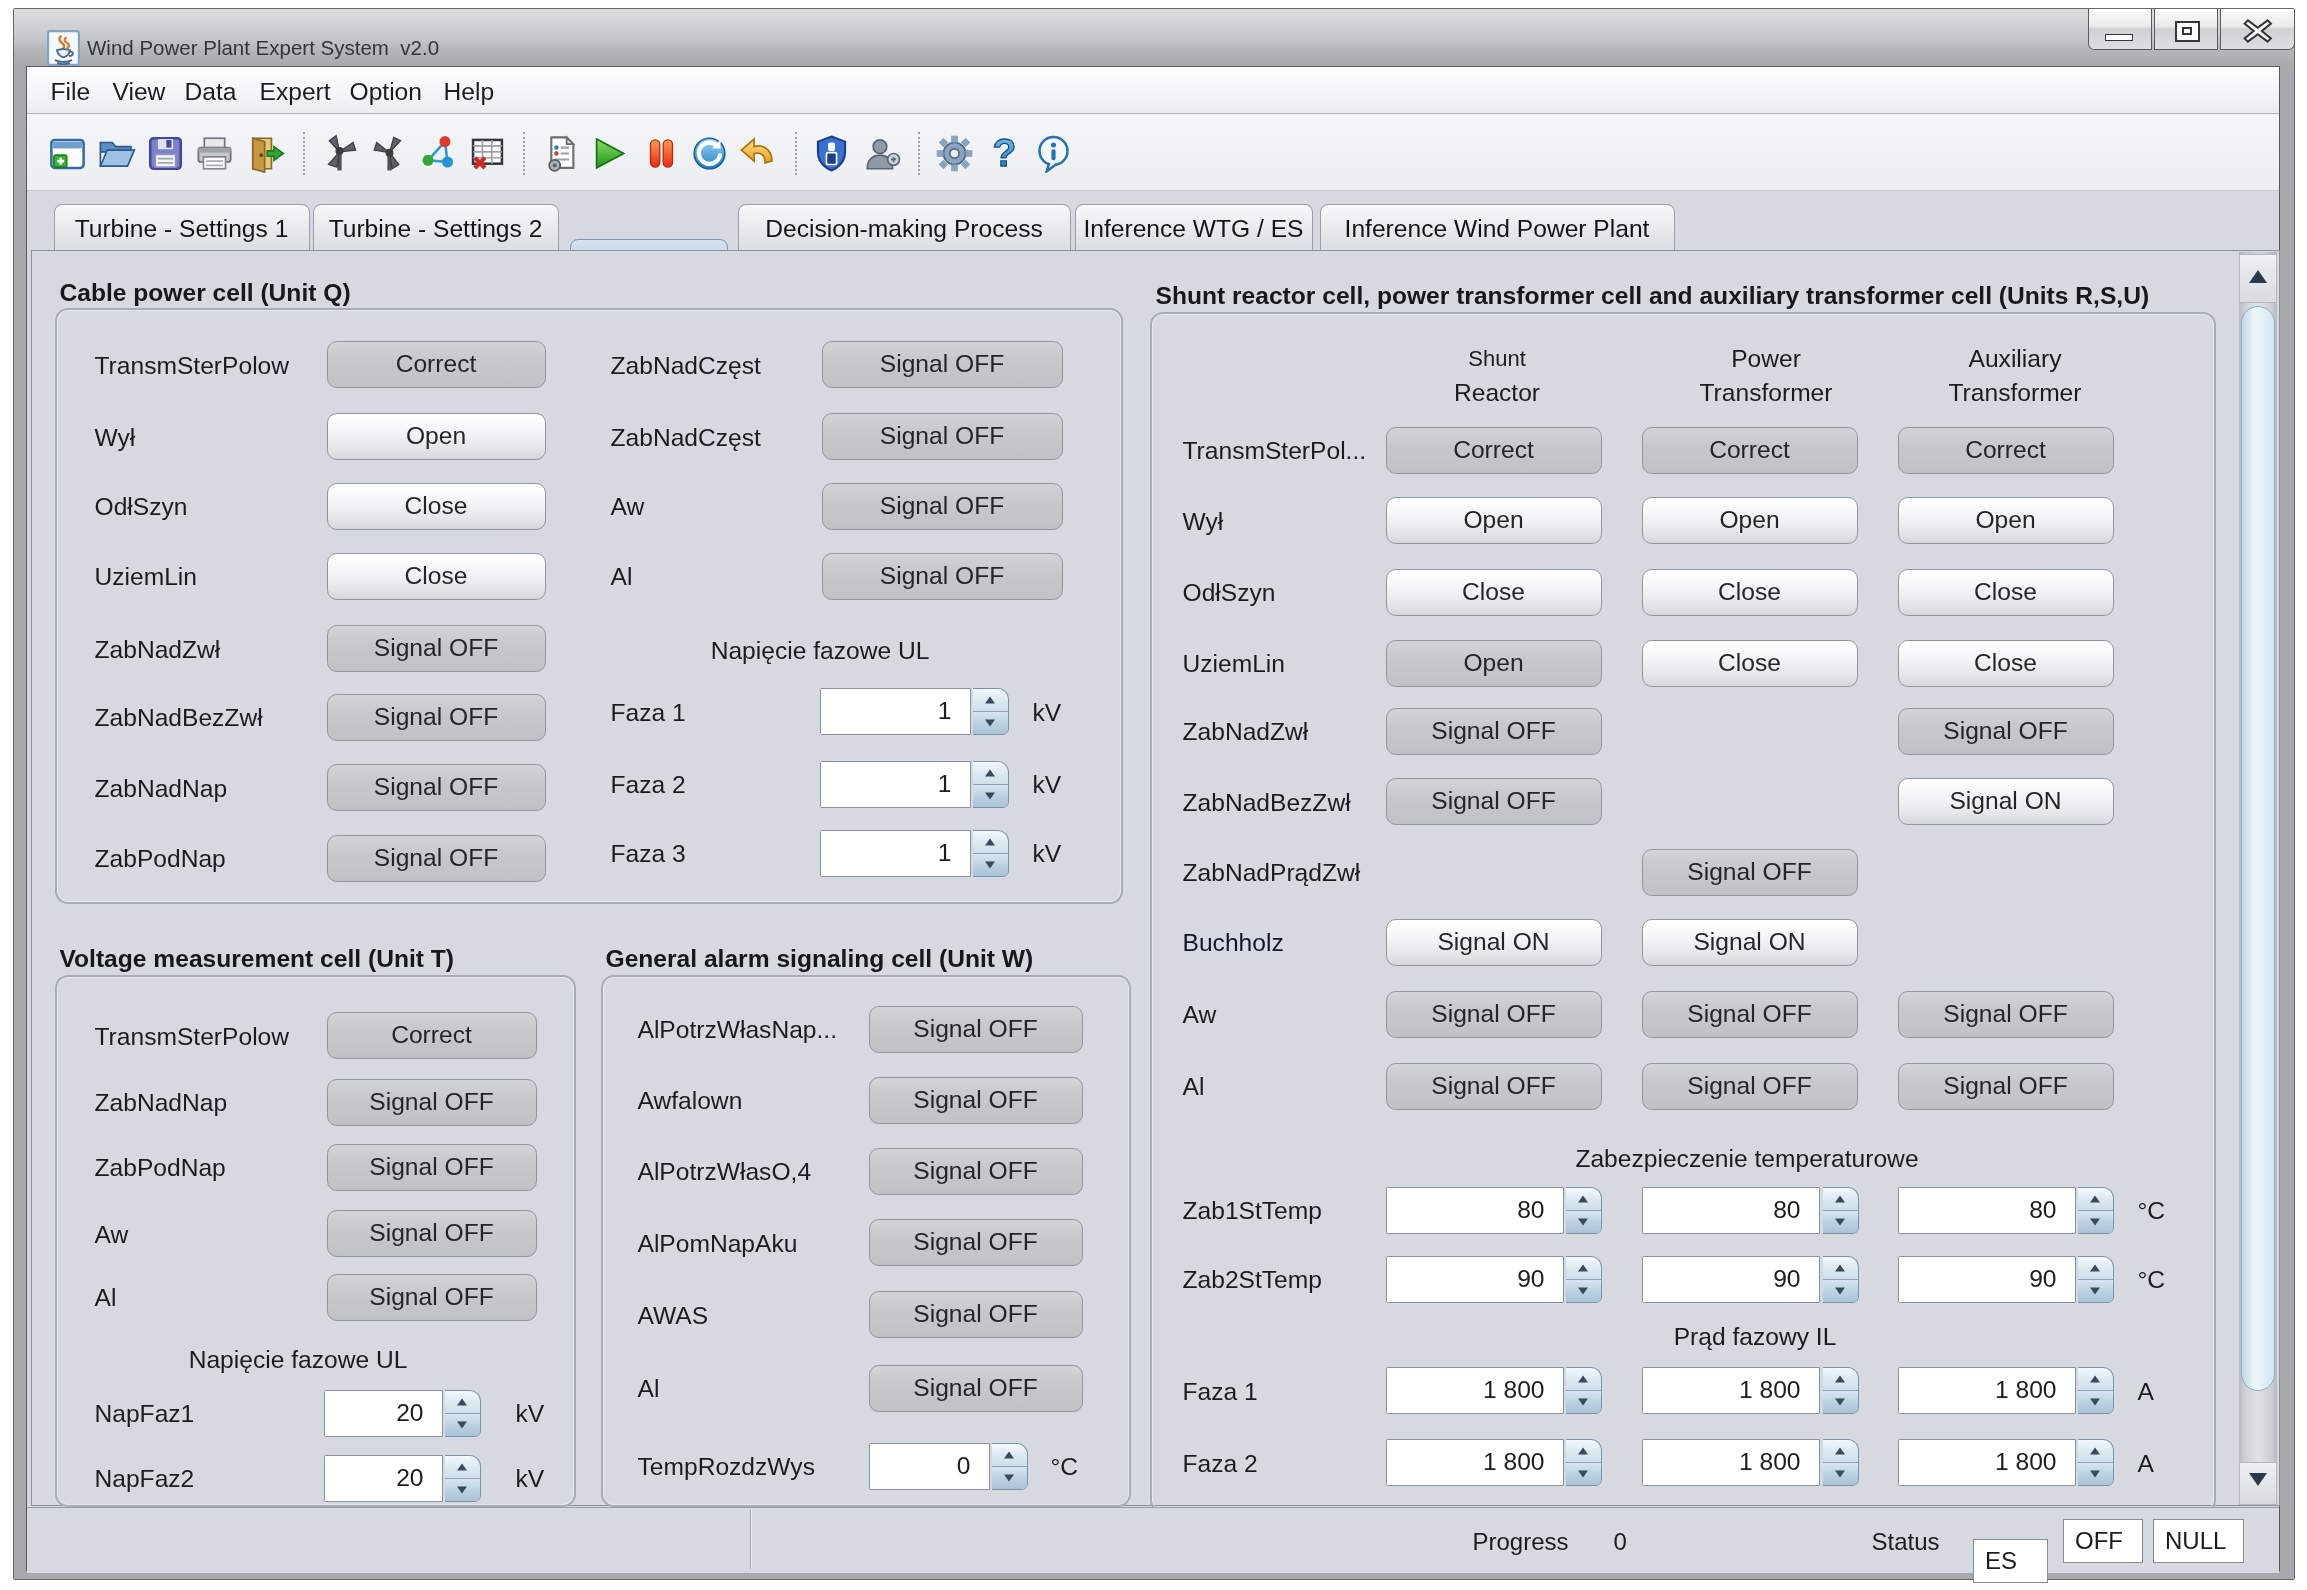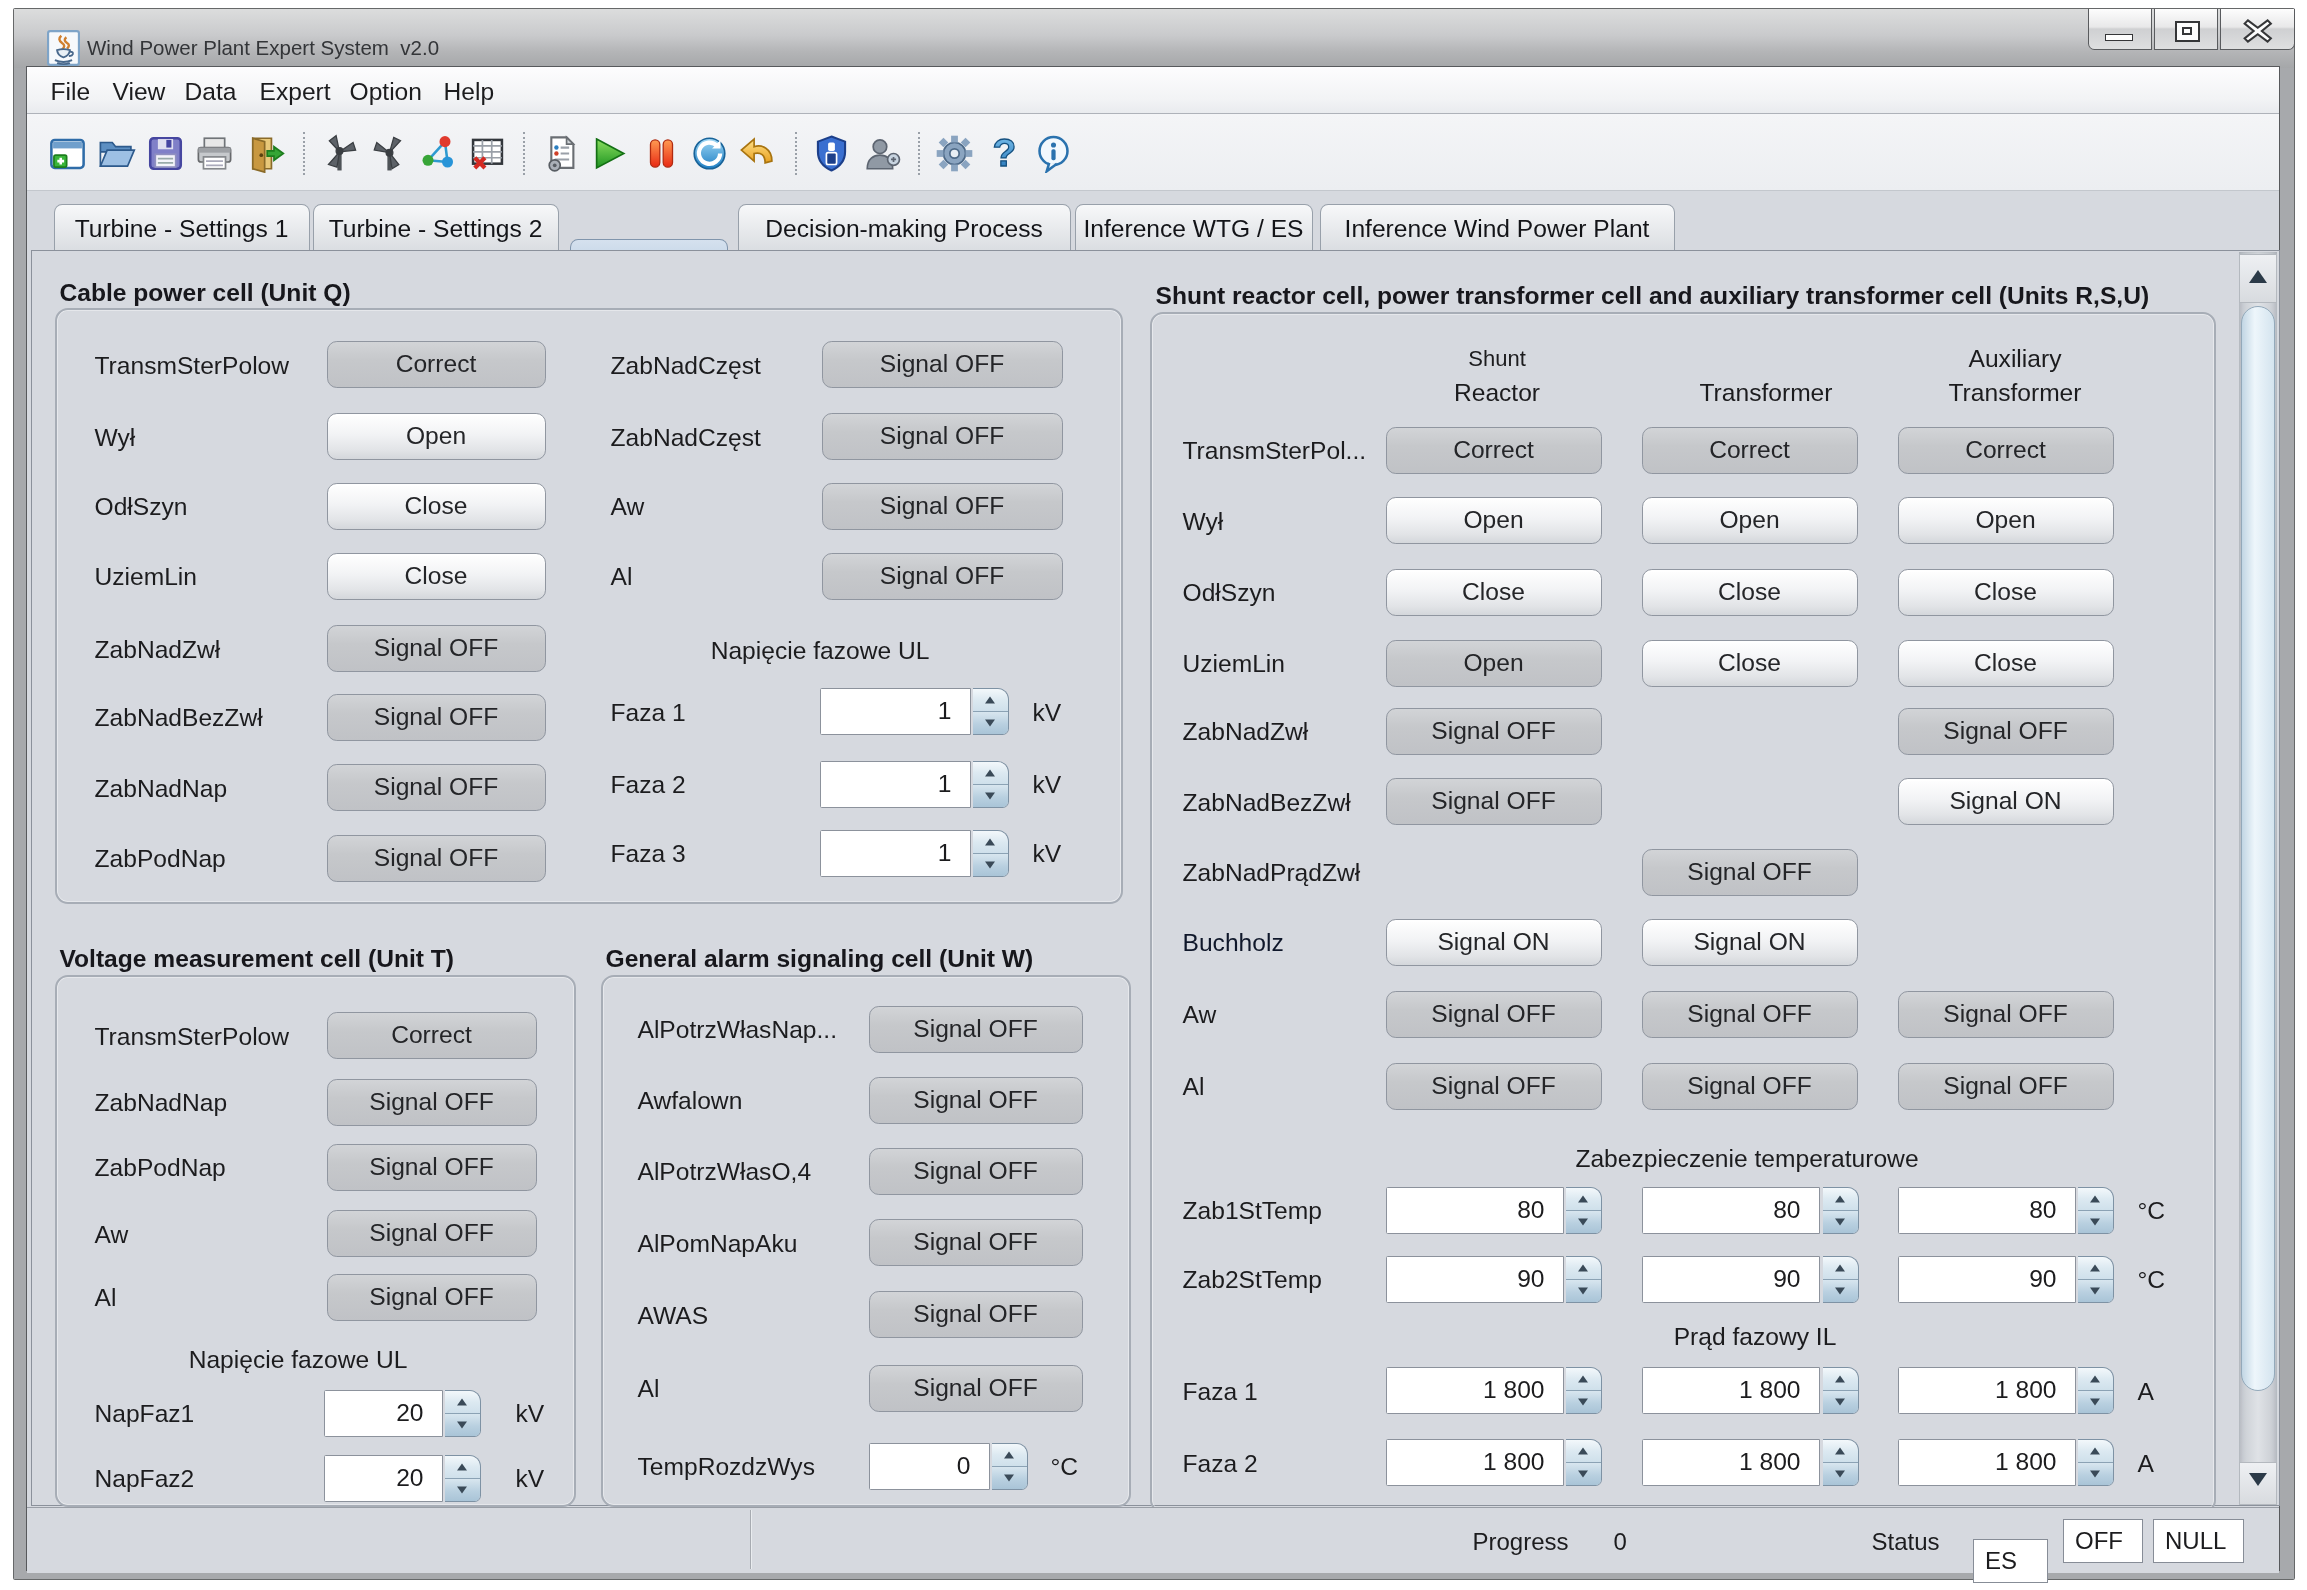--- a/index.html
+++ b/index.html
@@ -339,20 +339,21 @@
         <div class="sup">
           <i class="tu"></i>
         </div>
         <div class="sdn">
           <i class="td"></i>
         </div>
       </div>
       <div style="position:absolute;left:1024px;top:1383px;height:33px;line-height:33px;font-size:24.6px;font-weight:normal;color:#1c1c1e;white-space:nowrap;">°C</div>
 <div style="position:absolute;left:1143px;top:275px;width:655px;height:33px;line-height:33px;font-size:22px;font-weight:normal;color:#1c1c1e;text-align:center;white-space:nowrap;">Shunt</div>
 <div style="position:absolute;left:1143px;top:309px;width:655px;height:33px;line-height:33px;font-size:24.6px;font-weight:normal;color:#1c1c1e;text-align:center;white-space:nowrap;">Reactor</div>
+<div style="position:absolute;left:1412px;top:275px;width:655px;height:33px;line-height:33px;font-size:24.6px;font-weight:normal;color:#1c1c1e;text-align:center;white-space:nowrap;">Power</div>
 <div style="position:absolute;left:1412px;top:309px;width:655px;height:33px;line-height:33px;font-size:24.6px;font-weight:normal;color:#1c1c1e;text-align:center;white-space:nowrap;">Transformer</div>
 <div style="position:absolute;left:1661px;top:275px;width:655px;height:33px;line-height:33px;font-size:24.6px;font-weight:normal;color:#1c1c1e;text-align:center;white-space:nowrap;">Auxiliary</div>
 <div style="position:absolute;left:1661px;top:309px;width:655px;height:33px;line-height:33px;font-size:24.6px;font-weight:normal;color:#1c1c1e;text-align:center;white-space:nowrap;">Transformer</div>
 <div style="position:absolute;left:1156px;top:367px;height:33px;line-height:33px;font-size:24.6px;font-weight:normal;color:#1c1c1e;white-space:nowrap;">TransmSterPol...</div>
 <div class="btn btnd" style="left:1359px;top:360px;width:216px;height:47px;line-height:44px;">Correct</div>
 <div class="btn btnd" style="left:1615px;top:360px;width:216px;height:47px;line-height:44px;">Correct</div>
 <div class="btn btnd" style="left:1871px;top:360px;width:216px;height:47px;line-height:44px;">Correct</div>
 <div style="position:absolute;left:1156px;top:438px;height:33px;line-height:33px;font-size:24.6px;font-weight:normal;color:#1c1c1e;white-space:nowrap;">Wył</div>
 <div class="btn btne" style="left:1359px;top:430px;width:216px;height:47px;line-height:44px;">Open</div>
 <div class="btn btne" style="left:1615px;top:430px;width:216px;height:47px;line-height:44px;">Open</div>

